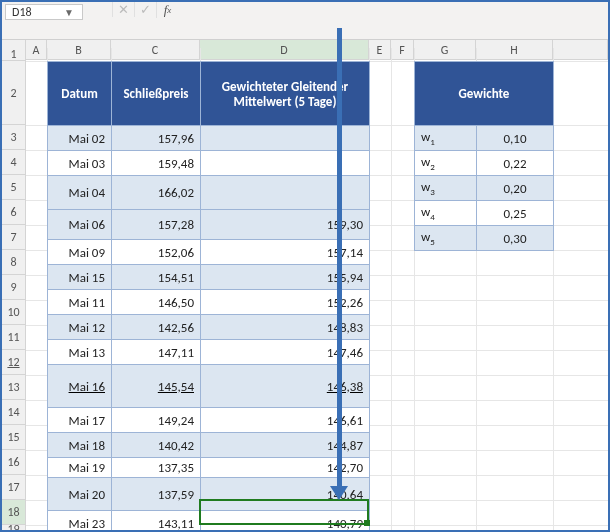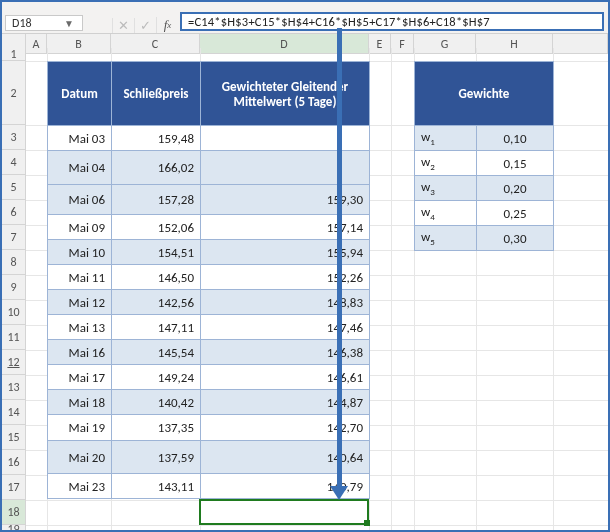--- a/index.html
+++ b/index.html
@@ -9,22 +9,22 @@
     font-size: 13px;
     background: #fff;
     border: 2px solid #3a6fb5;
     width: 610px;
     height: 532px;
     position: relative;
     overflow: hidden;
   }
   .formula-bar {
     display: flex;
-    align-items: flex-end;
-    height: 32px;
+    align-items: flex-start;
+    height: 38px;
     background: #f3f2f1;
     border-bottom: 1px solid #d0d0d0;
   }
   .name-box {
     width: 78px;
     display: flex;
     align-items: center;
     background: #fff;
     border: 1px solid #c9c9c9;
     padding: 0 6px;
@@ -176,23 +176,20 @@
 
 <div class="formula-bar">
   <div class="name-box">
     <span class="txt">D18</span>
     <span class="dd">▼</span>
   </div>
   <div class="fx-sep"></div>
   <div class="fx-btn dim">✕</div>
   <div class="fx-btn dim">✓</div>
   <div class="fx-btn fx">f<sub>x</sub></div>
-  <div class="formula-input">
-    <span>=C14*$H$3+C15*$H$4+C16*$H$5+C17*$H$6+C18*$H$7</span>
-  </div>
 </div>
 
 <div class="col-headers">
   <div class="corner"></div>
 <div class="ch" style="width: 21px;">A</div>
     <div class="ch" style="width: 64px;">B</div>
     <div class="ch" style="width: 89px;">C</div>
     <div class="ch active" style="width: 169px;">D</div>
     <div class="ch" style="width: 22px;">E</div>
     <div class="ch" style="width: 23px;">F</div>
@@ -255,20 +252,25 @@
 
     <table class="main-table" style="left: 21px; top: 13px;">
       <thead>
         <tr style="height: 64px;">
           <th style="width:64px">Datum</th>
           <th style="width:89px">Schließpreis</th>
           <th style="width:169px">Gewichteter Gleitender Mittelwert (5 Tage)</th>
         </tr>
       </thead>
       <tbody id="main-body">
+          <tr class="band" style="height: 25px;">
+            <td>Mai 02</td>
+            <td>157,96</td>
+            <td></td>
+          </tr>
           <tr class="nob" style="height: 25px;">
             <td>Mai 03</td>
             <td>159,48</td>
             <td></td>
           </tr>
           <tr class="band" style="height: 34px;">
             <td>Mai 04</td>
             <td>166,02</td>
             <td></td>
           </tr>
@@ -276,55 +278,55 @@
             <td>Mai 06</td>
             <td>157,28</td>
             <td>159,30</td>
           </tr>
           <tr class="nob" style="height: 25px;">
             <td>Mai 09</td>
             <td>152,06</td>
             <td>157,14</td>
           </tr>
           <tr class="band" style="height: 25px;">
-            <td>Mai 10</td>
+            <td>Mai 15</td>
             <td>154,51</td>
             <td>155,94</td>
           </tr>
           <tr class="nob" style="height: 25px;">
             <td>Mai 11</td>
             <td>146,50</td>
             <td>152,26</td>
           </tr>
           <tr class="band" style="height: 25px;">
             <td>Mai 12</td>
             <td>142,56</td>
             <td>148,83</td>
           </tr>
           <tr class="nob" style="height: 25px;">
             <td>Mai 13</td>
             <td>147,11</td>
             <td>147,46</td>
           </tr>
-          <tr class="band" style="height: 25px;">
+          <tr class="band" style="height: 43px; text-decoration: underline;">
             <td>Mai 16</td>
             <td>145,54</td>
             <td>146,38</td>
           </tr>
           <tr class="nob" style="height: 25px;">
             <td>Mai 17</td>
             <td>149,24</td>
             <td>146,61</td>
           </tr>
           <tr class="band" style="height: 25px;">
             <td>Mai 18</td>
             <td>140,42</td>
             <td>144,87</td>
           </tr>
-          <tr class="nob" style="height: 26px;">
+          <tr class="nob" style="height: 20px;">
             <td>Mai 19</td>
             <td>137,35</td>
             <td>142,70</td>
           </tr>
           <tr class="band" style="height: 33px;">
             <td>Mai 20</td>
             <td>137,59</td>
             <td>140,64</td>
           </tr>
           <tr class="nob" style="height: 25px;">
@@ -341,21 +343,21 @@
             <th colspan="2" style="width:139px">Gewichte</th>
           </tr>
       </thead>
       <tbody id="weights-body">
           <tr class="band" style="height: 25px;">
             <td class="lab" style="width: 62px;">w<sub>1</sub></td>
             <td class="val" style="width: 77px;">0,10</td>
           </tr>
           <tr class="nob" style="height: 25px;">
             <td class="lab" style="width: 62px;">w<sub>2</sub></td>
-            <td class="val" style="width: 77px;">0,15</td>
+            <td class="val" style="width: 77px;">0,22</td>
           </tr>
           <tr class="band" style="height: 25px;">
             <td class="lab" style="width: 62px;">w<sub>3</sub></td>
             <td class="val" style="width: 77px;">0,20</td>
           </tr>
           <tr class="nob" style="height: 25px;">
             <td class="lab" style="width: 62px;">w<sub>4</sub></td>
             <td class="val" style="width: 77px;">0,25</td>
           </tr>
           <tr class="band" style="height: 25px;">

